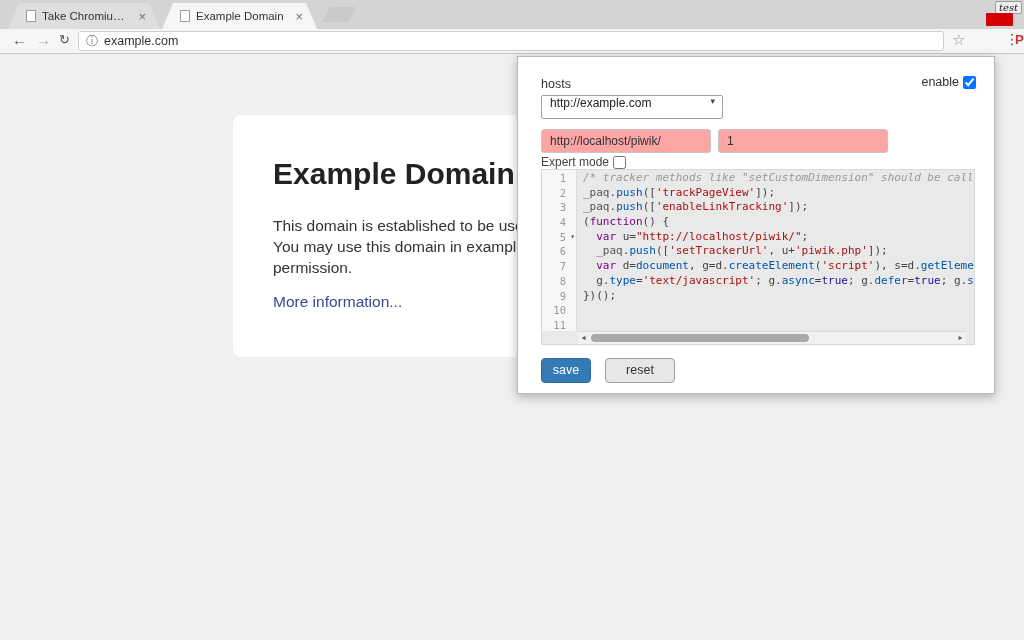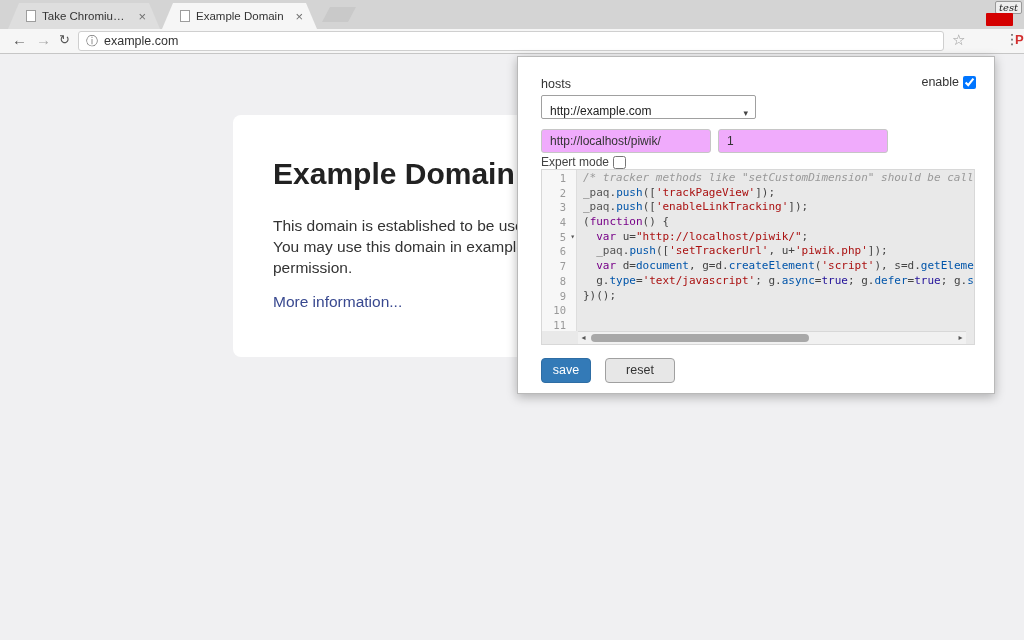--- a/index.html
+++ b/index.html
@@ -41,26 +41,26 @@
   .body-line.first { margin-top:24px; }
   .more-link { display:inline-block; margin:15px 40px 0; font-size:15.5px; cursor:pointer; text-decoration:none; }
 
   
   .popup { position:absolute; left:517px; top:56px; width:478px; height:338px; background:#fff; border:1px solid #b9b9b9;
            box-shadow:0 3px 10px rgba(0,0,0,.28); z-index:20; }
   .hosts-label { position:absolute; left:23px; top:20px; font-size:12.5px; color:#333; }
   .enable-wrap { position:absolute; right:18px; top:18px; display:flex; align-items:center; gap:4px; }
   .enable-label { font-size:12.5px; color:#333; }
   .enable-wrap input, .expert-wrap input { width:13px; height:13px; cursor:pointer; }
-  .host-select { position:absolute; left:23px; top:38px; width:215px; height:24px; background:#fff; border:1px solid #a0a0a0;
-                 border-radius:2px; display:flex; align-items:flex-end; cursor:pointer; }
+  .host-select { position:absolute; left:23px; top:38px; width:182px; height:24px; background:#fff; border:1px solid #a0a0a0;
+                 border-radius:2px; display:flex; align-items:flex-start; cursor:pointer; }
   .host-select-value { font-size:12px; color:#222; margin-left:8px; flex:1; white-space:nowrap; overflow:hidden; }
   .select-arrow { font-size:9px; color:#444; margin-right:7px; }
   .text-input { position:absolute; top:72px; height:24px; border:1px solid #c6c6c6; border-radius:3px; font-size:12px;
-                color:#333; padding:0 8px; font-family:"Liberation Sans", sans-serif; background:#f0abfc; }
+                color:#333; padding:0 8px; font-family:"Liberation Sans", sans-serif; background:#fca5a5; }
   .input-url { left:23px; width:170px; }
   .input-siteid { left:200px; width:170px; }
   .expert-wrap { position:absolute; left:23px; top:98px; display:flex; align-items:center; gap:4px; }
   .expert-label { font-size:12px; color:#444; }
 
   
   .editor { position:absolute; left:23px; top:112px; width:434px; height:176px; border:1px solid #d8d8d8; background:#e9e9e9; }
   .editor-gutter { position:absolute; left:0; top:0; bottom:13px; width:35px; background:#f7f7f7; border-right:1px solid #ddd;
                    font-family:"DejaVu Sans Mono", monospace; font-size:10.5px; color:#999; text-align:right; padding-top:1px; }
   .gutter-line { height:14.7px; line-height:14.7px; padding-right:10px; position:relative; }

